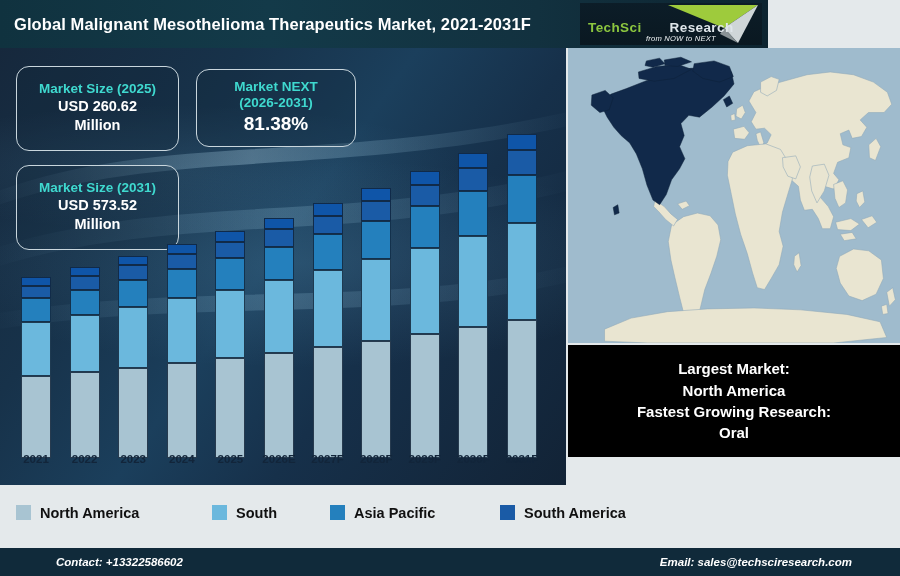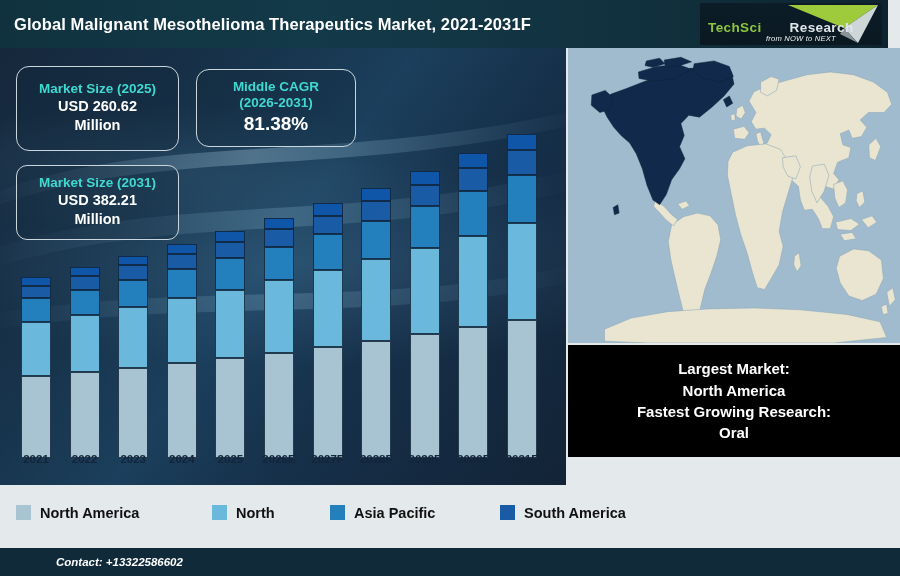--- a/index.html
+++ b/index.html
@@ -10,21 +10,21 @@
     overflow: hidden;
   }
   #page {
     position: relative;
     width: 900px; height: 576px;
     background: #e4e9eb;
   }
 
   
   #header {
-    position: absolute; left: 0; top: 0; width: 888px; height: 48px;
+    position: absolute; left: 0; top: 0; width: 768px; height: 48px;
     background: linear-gradient(90deg,#10323f 0%,#133a49 35%,#12313f 70%,#0d2430 100%);
     display: flex; align-items: center;
   }
   #header-title {
     color: #ffffff;
     font-size: 16.5px;
     font-weight: bold;
     letter-spacing: 0.1px;
     margin-left: 14px;
     white-space: nowrap;
@@ -66,21 +66,21 @@
     position: absolute;
     border: 1.4px solid #c9d6dd;
     border-radius: 13px;
     background: rgba(17,38,57,0.28);
     display: flex; flex-direction: column;
     align-items: center; justify-content: center;
     text-align: center;
   }
   #card-ms2025 { left: 16px;  top: 18px;  width: 163px; height: 85px; }
   #card-cagr   { left: 196px; top: 21px;  width: 160px; height: 78px; }
-  #card-ms2031 { left: 16px;  top: 117px; width: 163px; height: 75px; border-radius: 11px; }
+  #card-ms2031 { left: 16px;  top: 117px; width: 163px; height: 85px; }
   .card-head {
     color: #3fd9cf; font-size: 13.5px; font-weight: bold; line-height: 1.18;
   }
   .card-val {
     color: #ffffff; font-size: 14.5px; font-weight: bold; line-height: 1.35;
   }
   .card-val.big { font-size: 19px; }
 
   
   #plot { position: absolute; left: 0; top: 0; width: 566px; height: 437px; }
@@ -176,28 +176,28 @@
       <path d="M-20,268 C190,232 400,262 586,214 L586,230 C400,278 190,248 -20,284 Z" fill="url(#sw2)"></path>
     </svg>
 
     <div class="card" id="card-ms2025">
       <div class="card-head">Market Size (2025)</div>
       <div class="card-val">USD 260.62</div>
       <div class="card-val">Million</div>
     </div>
 
     <div class="card" id="card-cagr">
-      <div class="card-head">Middle CAGR</div>
+      <div class="card-head">Market NEXT</div>
       <div class="card-head">(2026-2031)</div>
       <div class="card-val big">81.38%</div>
     </div>
 
     <div class="card" id="card-ms2031">
       <div class="card-head">Market Size (2031)</div>
-      <div class="card-val">USD 382.21</div>
+      <div class="card-val">USD 573.52</div>
       <div class="card-val">Million</div>
     </div>
 
     <div id="plot">
         <div class="bar" style="left: 21px; top: 0px; height: 410px;">
           <div class="seg" style="background: rgb(168, 196, 210); height: 82.0309px; top: 327.969px;"></div>
           <div class="seg" style="background: rgb(107, 184, 221); height: 54.3948px; top: 273.574px;"></div>
           <div class="seg" style="background: rgb(36, 128, 189); height: 23.2494px; top: 250.325px;"></div>
           <div class="seg" style="background: rgb(26, 91, 166); height: 12.7214px; top: 237.604px;"></div>
           <div class="seg" style="background: rgb(15, 85, 168); height: 8.33469px; top: 229.269px;"></div>
@@ -356,29 +356,30 @@
     <div class="info-line">Oral</div>
   </div>
 
   <div id="legend">
       <div class="legend-item" style="position: absolute; left: 16px;">
         <span class="legend-swatch" style="background: rgb(168, 196, 210);"></span>
         <span class="legend-label">North America</span>
       </div>
       <div class="legend-item" style="position: absolute; left: 212px;">
         <span class="legend-swatch" style="background: rgb(107, 184, 221);"></span>
-        <span class="legend-label">North</span>
+        <span class="legend-label">South</span>
       </div>
       <div class="legend-item" style="position: absolute; left: 330px;">
         <span class="legend-swatch" style="background: rgb(36, 128, 189);"></span>
         <span class="legend-label">Asia Pacific</span>
       </div>
       <div class="legend-item" style="position: absolute; left: 500px;">
         <span class="legend-swatch" style="background: rgb(26, 91, 166);"></span>
         <span class="legend-label">South America</span>
       </div>
     </div>
 
   <div id="footer">
     <div class="footer-text" id="footer-contact">Contact: +13322586602</div>
+    <div class="footer-text" id="footer-email">Email: sales@techsciresearch.com</div>
   </div>
 
 </div>
 
 </body></html>

